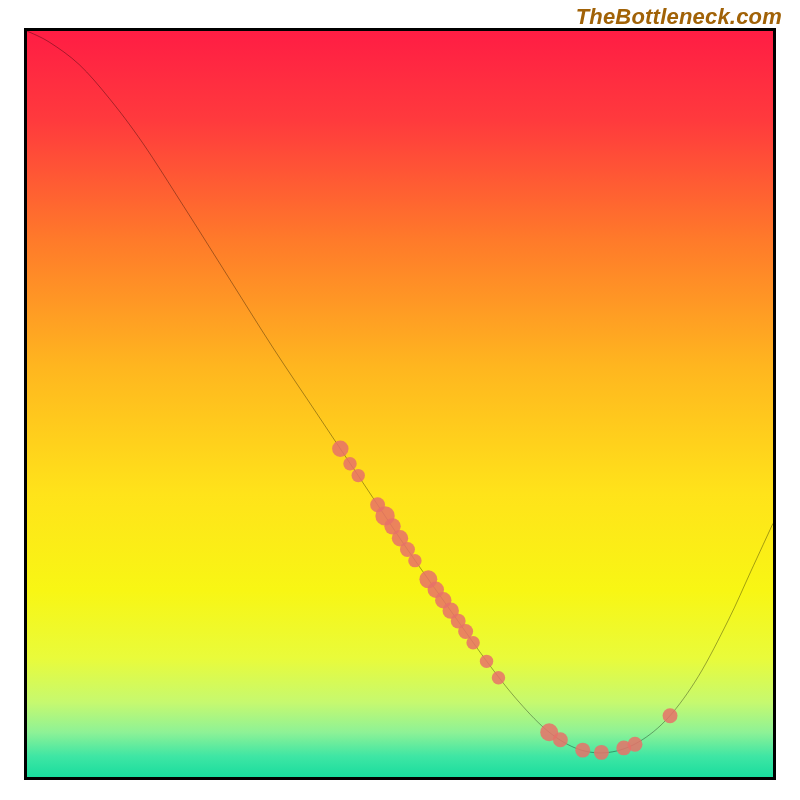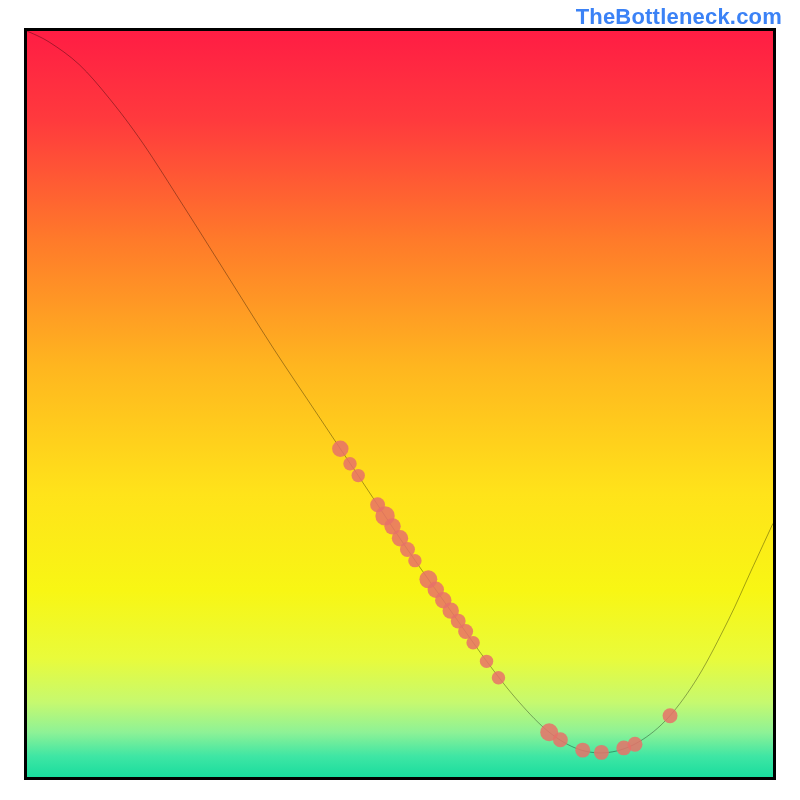--- a/index.html
+++ b/index.html
@@ -15,23 +15,24 @@
     position: relative;
     width: 800px;
     height: 800px;
   }
   .watermark {
     position: absolute;
     top: 4px;
     right: 18px;
     font-size: 22px;
     font-weight: 600;
-    color: #3b82f6;
+    color: #a16207;
     letter-spacing: 0.2px;
     z-index: 10;
+    font-style: italic;
   }
   .plot-frame {
     position: absolute;
     left: 24px;
     top: 28px;
     width: 752px;
     height: 752px;
     border: 3.5px solid #000;
     box-sizing: border-box;
     overflow: hidden;

